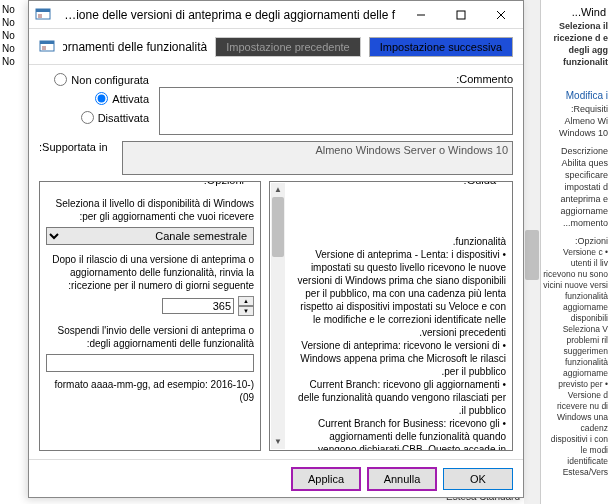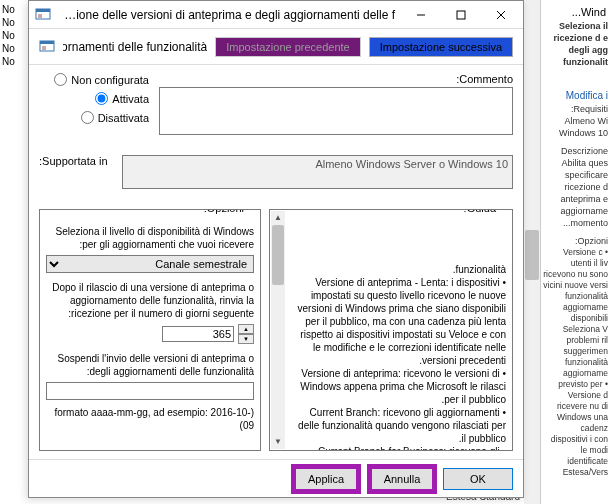--- a/index.html
+++ b/index.html
@@ -19,23 +19,23 @@
   .titlebar .icon { width: 16px; height: 16px; margin: 0 4px; }
   .titlebar .title-text { flex: 1; font-size: 12px; white-space: nowrap; overflow: hidden; text-overflow: ellipsis; padding: 0 6px; }
   .winbtns { display: flex; flex-direction: row-reverse; }
   .winbtn { width: 40px; height: 26px; display: flex; align-items: center; justify-content: center; font-size: 10px; font-family: "Segoe UI Symbol"; cursor: default; }
   .winbtn svg { width: 10px; height: 10px; }
 
   .sub-header { height: 36px; display: flex; align-items: center; padding: 0 10px; border-bottom: 1px solid #ddd; gap: 8px; flex-direction: row-reverse; justify-content: flex-end; }
   .sub-header .subtitle { font-size: 12px; flex:1; overflow:hidden; white-space:nowrap; }
   .gpo-icon { width:16px; height:16px; flex-shrink:0; }
   .navbtn { background: #1d4ed8; border: 1px solid #adadad; padding: 3px 10px; font-size: 11px; cursor: default; }
-  .navbtn.disabled { color: #9a9a9a; border-color:#ccc; background:#701a75;}
-
-  .body { flex:1; display:flex; flex-direction:column; padding: 8px 10px; gap:20px; overflow:hidden;}
+  .navbtn.disabled { color: #9a9a9a; border-color:#ccc; background:#404040;}
+
+  .body { flex:1; display:flex; flex-direction:column; padding: 8px 10px; gap:6px; overflow:hidden;}
 
   .top-row { display:flex; gap:10px; flex-direction: row-reverse; }
   .radio-col { width: 110px; display:flex; flex-direction:column; gap:6px; font-size:11px;}
   .radio-col label { display:flex; align-items:center; gap:4px; flex-direction: row-reverse; justify-content: flex-end;}
   .radio-col input { margin:0; }
   .comment-col { flex:1; display:flex; flex-direction:column;}
   .comment-col .lbl { font-size:11px; margin-bottom:2px; }
   .comment-col textarea { width:100%; height:48px; border:1px solid #7a7a7a; resize:none; font-family:inherit; font-size:11px; background:#fff;}
 
   .supported-row { display:flex; gap:8px; align-items:flex-start; flex-direction: row-reverse;}
@@ -55,21 +55,21 @@
   .spin-btns { display:flex; flex-direction:column;}
   .spin-btns button { width:16px; height:10px; font-size:6px; line-height:6px; border:1px solid #888; background:#eee; padding:0;}
   input.textfield { width:100%; border:1px solid #7a7a7a; font-family:inherit; font-size:11px; padding:2px; background:#fff;}
   .help-scroll { position:absolute; left:1px; top:1px; bottom:1px; width:14px; background:#f0f0f0;}
   .help-scroll .t { position:absolute; top:14px; width:12px; left:1px; height:60px; background:#c0c0c0; border-radius:2px;}
   .help-scroll .arr { position:absolute; width:12px; height:12px; left:1px; font-size:8px; text-align:center; line-height:12px; color:#555;}
   .help-scroll .up{top:1px;} .help-scroll .dn{bottom:1px;}
   .help-content { padding-left:16px; }
 
   .footer { height:38px; display:flex; align-items:center; justify-content:flex-start; gap:6px; padding: 0 10px; border-top:1px solid #ddd;}
-  .footer button { min-width:70px; padding:4px 10px; font-size:11px; border:5px solid #a21caf; background:#e1e1e1; cursor:default;}
+  .footer button { min-width:70px; padding:4px 10px; font-size:11px; border:2px solid #a21caf; background:#e1e1e1; cursor:default;}
   .footer button.default { border:1px solid #0078d7;}
 </style>
 </head>
 <body>
 
 <div class="bg-left">
   <div>No</div>
   <div>No</div>
   <div>No</div>
   <div>No</div>
@@ -80,21 +80,21 @@
   <div class="hdr">Wind...</div>
   <div class="txt" style="font-weight:bold">Seleziona il
 ricezione d
 e degli agg
 funzionalit</div>
   <div class="sec-title">Modifica i</div>
   <div class="txt">Requisiti:</div>
   <div class="txt">Almeno Wi
 Windows 10</div>
   <div class="txt" style="margin-top:6px">Descrizione</div>
-  <div class="txt">Abilita ques specificare ricezione d anteprima e aggiorname momento...</div>
+  <div class="txt">Abilita ques specificare impostati d anteprima e aggiorname momento...</div>
   <div class="txt" style="margin-top:6px">Opzioni:</div>
   <div class="txt" style="font-size:8.5px; line-height:11px;">• Versione c utenti il liv ricevono nu sono vicini nuove versi funzionalità aggiorname disponibili Seleziona V problemi ril suggerimen funzionalità aggiorname previsto per • Versione d ricevere nu di Windows una cadenz dispositivi i con le modi identificate Estesa/Vers</div>
 </div>
 <div class="bg-scroll">
     <div class="thumb"></div>
   </div>
 <div class="bg-bottom">Estesa  Standard</div>
 
 <div class="dlg">
   <div class="titlebar">

